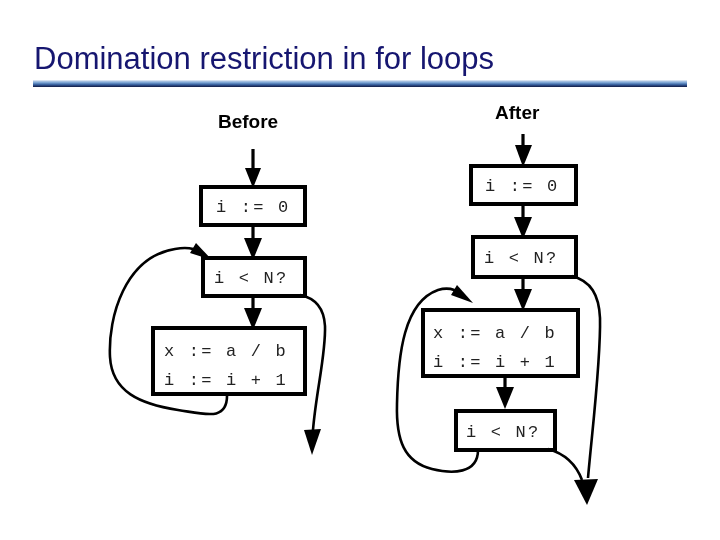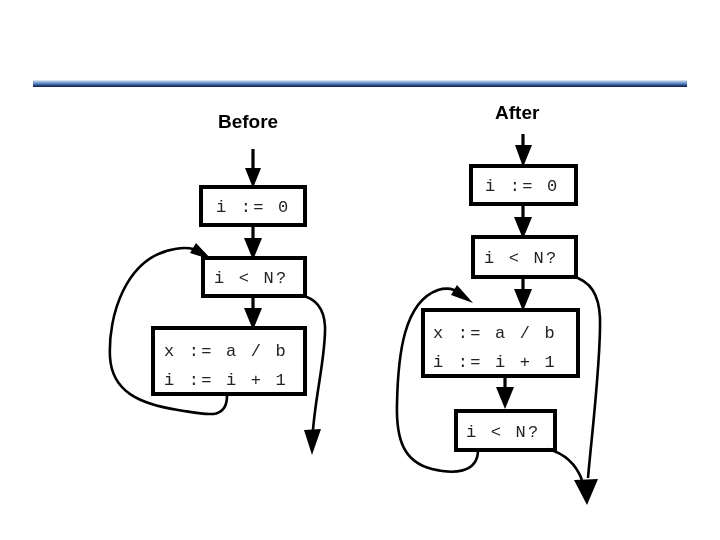--- a/index.html
+++ b/index.html
@@ -94,20 +94,21 @@
   .arrowhead {
     fill: #000000;
     stroke: none;
   }
 </style>
 </head>
 <body>
 
 <div id="slide">
 
+  <div id="slide-title">Domination restriction in for loops</div>
 
   <div id="title-rule"></div>
 
   <div id="figure">
     <svg id="flow" viewBox="0 0 720 448" xmlns="http://www.w3.org/2000/svg">
 
       <g>
 
         <text class="panel-label" x="218" y="36">Before</text>
 

